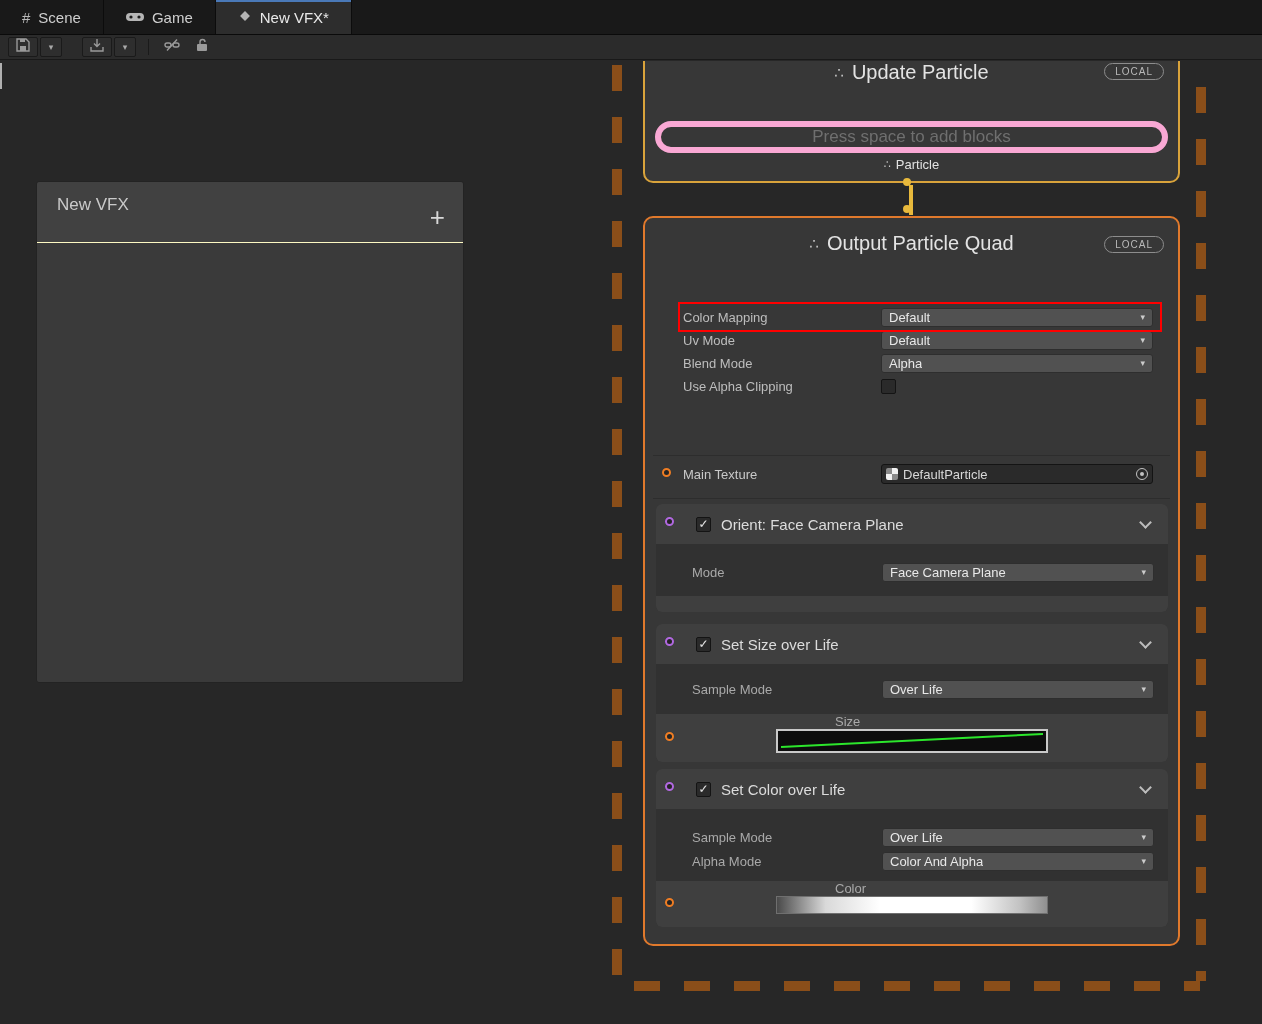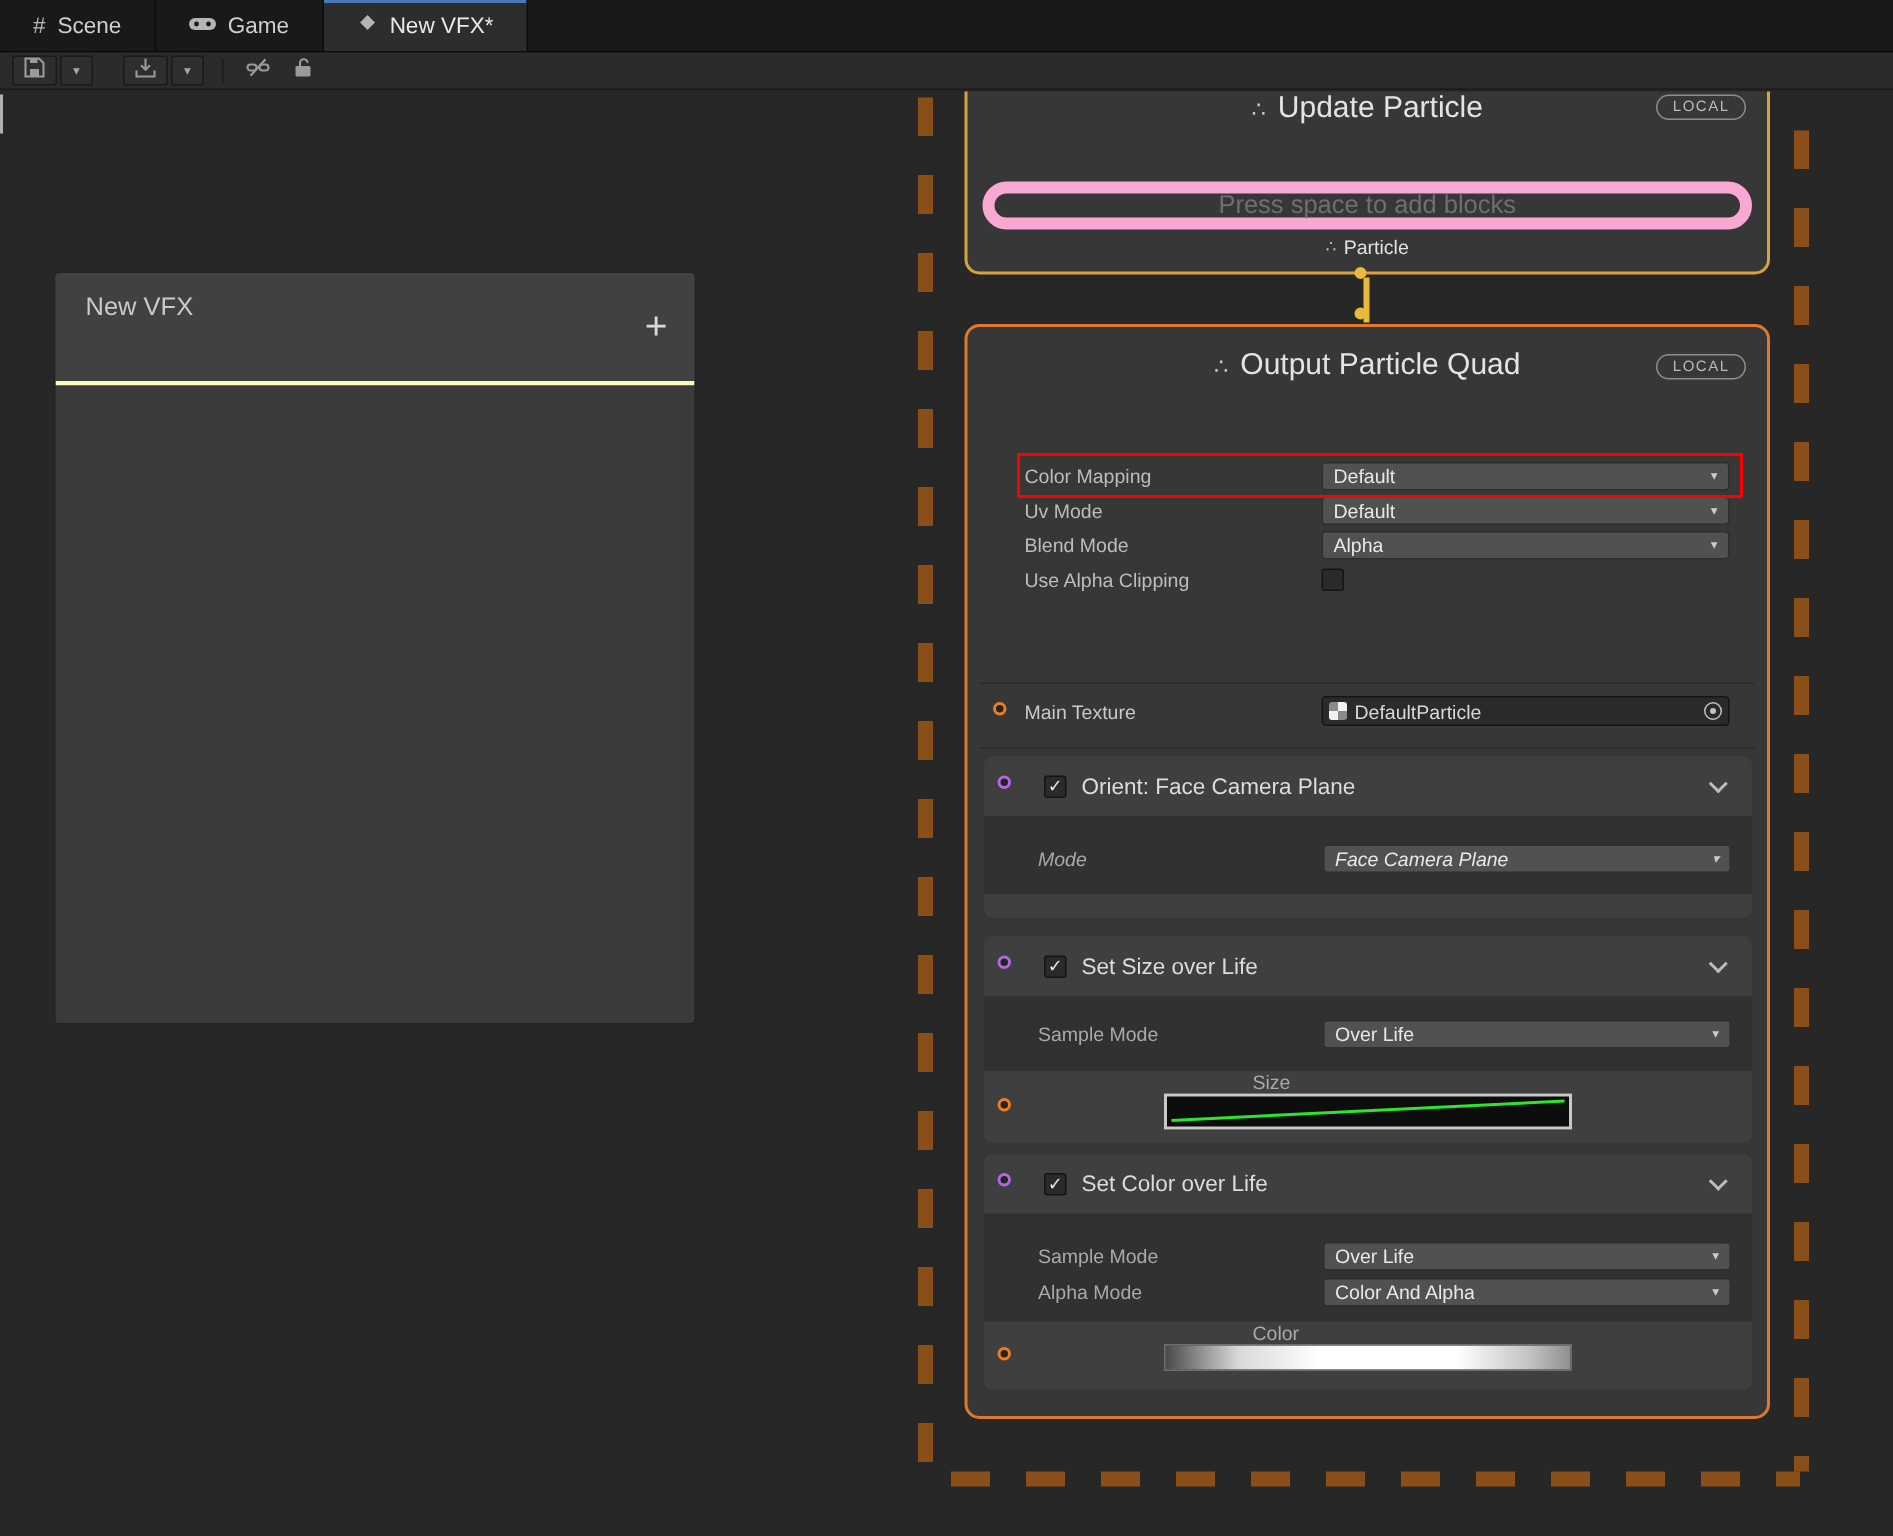--- a/index.html
+++ b/index.html
@@ -35,37 +35,37 @@
   .dash-v { position:absolute; width:10px;
             background-image:repeating-linear-gradient(180deg,#8a4e19 0 26px,transparent 26px 52px); }
   .dash-left  { left:612px; top:4px;  height:914px; }
   .dash-right { left:1196px; top:26px; height:894px; }
   .dash-h { position:absolute; height:10px; left:634px; top:920px; width:566px;
             background-image:repeating-linear-gradient(90deg,#8a4e19 0 26px,transparent 26px 50px); }
 
   
   .bb { position:absolute; left:36px; top:120px; width:428px; height:502px; background:#3a3a3a;
         border-radius:3px; border:1px solid #232323; }
-  .bb-header { position:relative; height:75px; background:#414141; border-bottom:3px solid #fef9c3;
+  .bb-header { position:relative; height:61px; background:#414141; border-bottom:1px solid #fef9c3;
                border-radius:3px 3px 0 0; }
   .bb-title { position:absolute; left:20px; top:13px; font-size:17px; color:#c9c9c9; }
   .bb-add { position:absolute; right:18px; top:22px; font-size:26px; line-height:26px; color:#d8d8d8; cursor:default; }
 
   
   .node { position:absolute; width:537px; background:#373737; border-radius:10px; }
   .node-title { position:absolute; left:0; right:0; display:flex; justify-content:center; align-items:center;
                 gap:8px; color:#e3e3e3; font-size:20px; }
   .pico { font-size:15px; color:#c8c8c8; }
   .badge { position:absolute; right:14px; border:1px solid #8d8d8d; border-radius:9px; color:#b9b9b9;
            font-size:10px; letter-spacing:1px; padding:2px 10px; }
 
   .update-node { left:643px; top:-32px; height:154px; border:2px solid #d9a33b; }
   .update-node .node-title { top:30px; }
   .update-node .badge { top:32px; }
-  .placeholder { position:absolute; left:10px; right:10px; top:90px; height:32px; border:8px solid #f9a8d4;
+  .placeholder { position:absolute; left:10px; right:10px; top:90px; height:32px; border:6px solid #f9a8d4;
                  border-radius:17px; display:flex; align-items:center; justify-content:center;
                  color:#6f6f6f; font-size:17px; }
   .particle-out { position:absolute; left:0; right:0; top:126px; display:flex; justify-content:center;
                   align-items:center; gap:5px; color:#e2e2e2; font-size:13px; }
   .particle-out .pico { font-size:11px; }
 
   .edge-line { position:absolute; left:909px; top:124px; width:4px; height:30px; background:#e8b93c; }
   .flowport { position:absolute; width:7px; height:7px; border:4px solid #e8b93c; border-radius:50%;
               background:#4a3c12; }
   .fp1 { left:903px; top:117px; } .fp2 { left:903px; top:144px; }
@@ -116,21 +116,21 @@
   .block { position:absolute; left:11px; width:512px; border-radius:6px; overflow:hidden; background:#313131; }
   .b1 { top:286px; height:108px; } .b2 { top:406px; height:138px; } .b3 { top:551px; height:158px; }
   .bheader { position:relative; height:40px; background:#3f3f3f; display:flex; align-items:center; padding-left:40px; }
   .bheader .port { left:9px; top:13px; }
   .btitle { margin-left:10px; font-size:15px; color:#dcdcdc; }
   .chev { position:absolute; right:18px; top:14px; width:9px; height:9px; border-right:2px solid #bdbdbd;
           border-bottom:2px solid #bdbdbd; transform:rotate(45deg); }
   .bcontent { position:relative; }
   .brow { display:flex; align-items:center; height:20px; margin-bottom:4px; }
   .blabel { margin-left:36px; width:190px; font-size:13px; color:#a9a9a9; }
-  .b1 .bcontent { padding-top:18px;font-style:italic; } .b2 .bcontent { padding-top:15px; } .b3 .bcontent { padding-top:18px; }
+  .b1 .bcontent { padding-top:18px; } .b2 .bcontent { padding-top:15px; } .b3 .bcontent { padding-top:18px; }
   .bprops { position:absolute; left:0; right:0; bottom:0; background:#3f3f3f; display:flex; align-items:center; }
   .b1 .bprops { height:16px; } .b2 .bprops { height:48px;flex-direction:column; } .b3 .bprops { height:46px;flex-direction:column; }
   .bprops .port { left:9px; top:50%; margin-top:-6px; }
 
   .curvefield { width:272px; height:24px; background:#0d0d0d; border:2px solid #c9c9c9; }
   .curvefield svg { display:block; width:100%; height:100%; }
   .gradfield { width:272px; height:18px; border:1px solid #6f6f6f;
     background:linear-gradient(90deg,#4a4a4a 0%,#d9d9d9 18%,#ffffff 38%,#ffffff 72%,#c2c2c2 90%,#8f8f8f 100%); }
 </style>
 </head>

